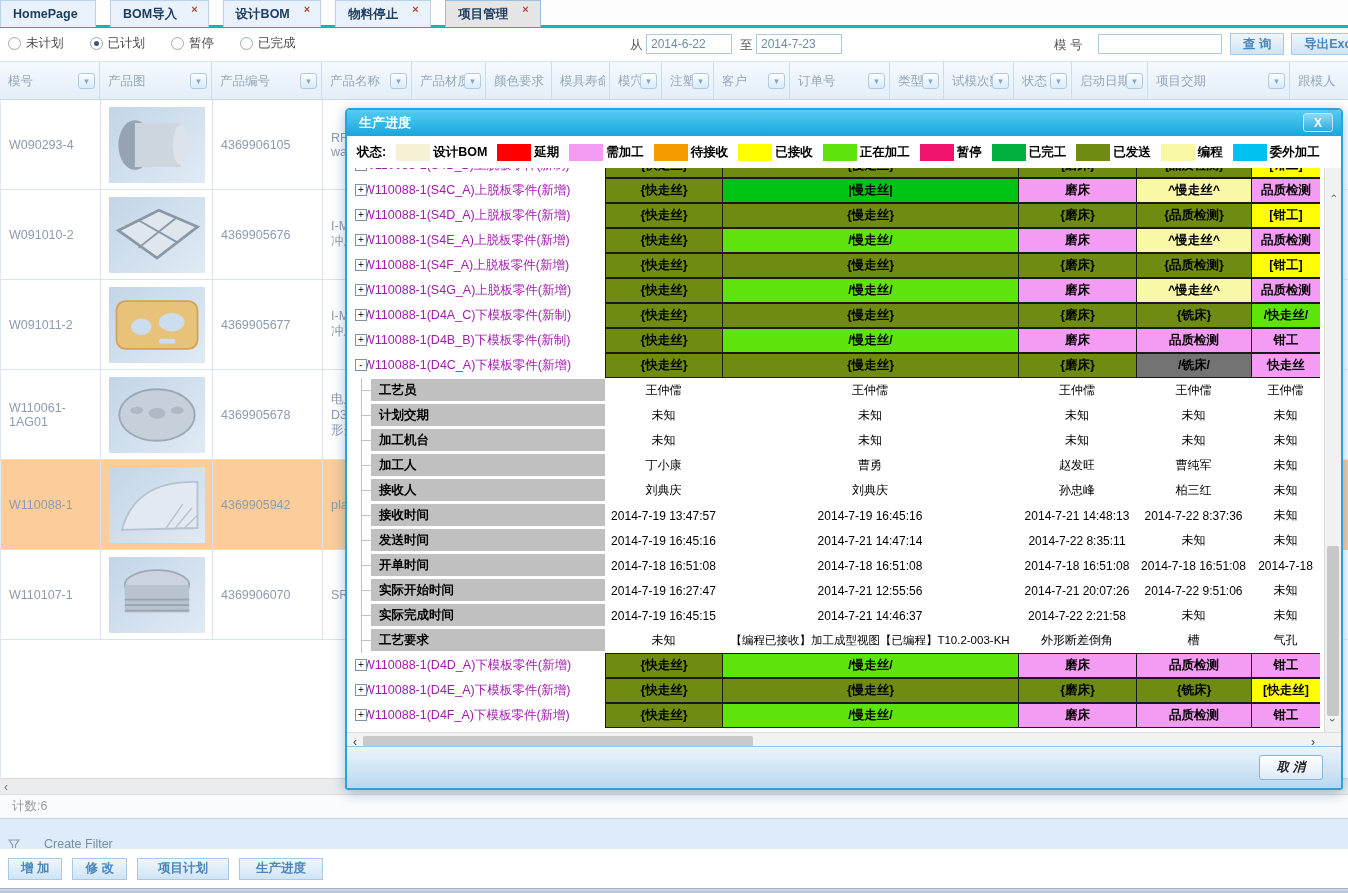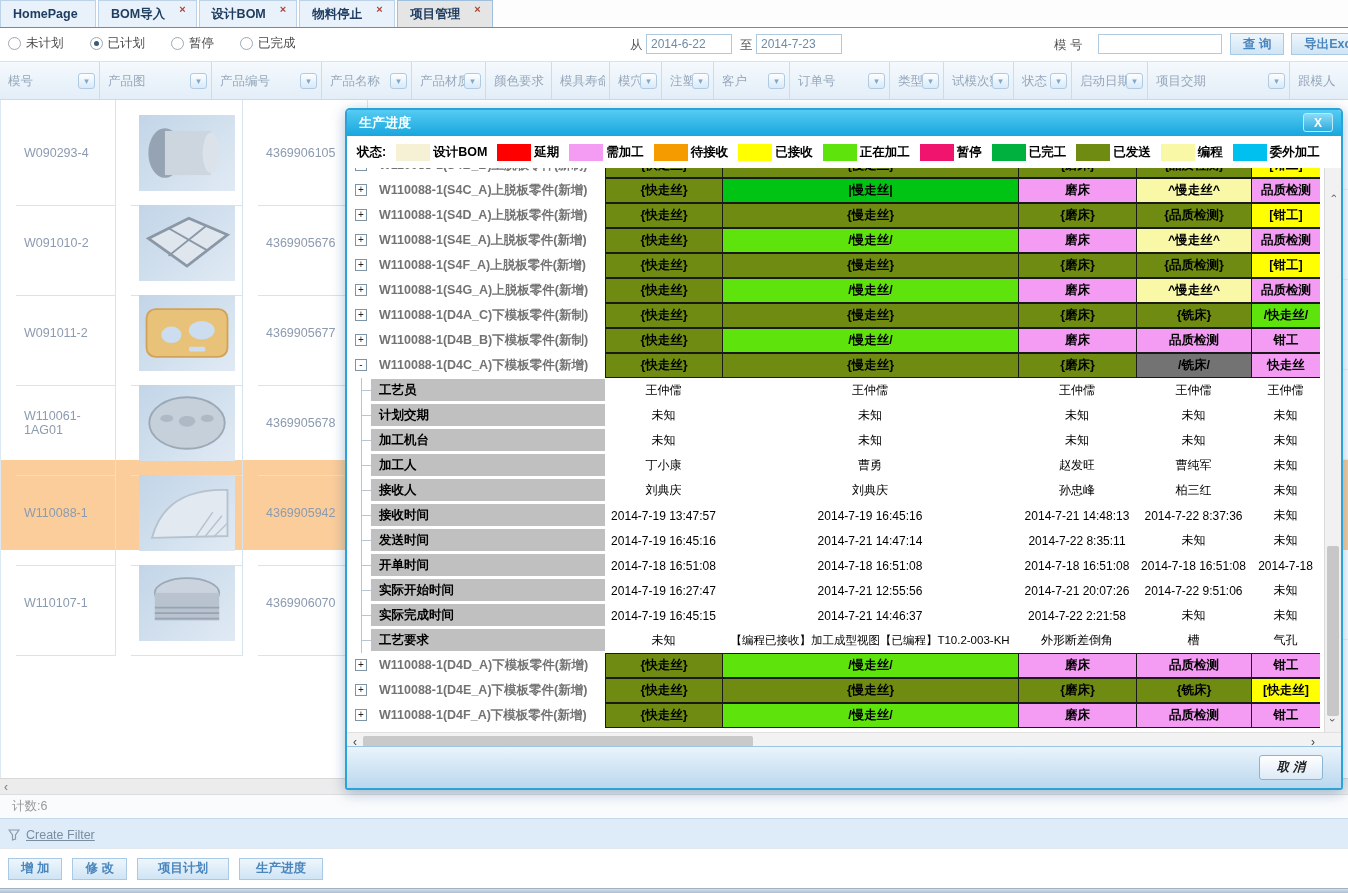--- a/index.html
+++ b/index.html
@@ -1,21 +1,21 @@
 <!DOCTYPE html>
 <html><head>
 <meta charset="utf-8">
 <style>
   * { box-sizing: border-box; margin: 0; padding: 0; }
   html,body { width:1348px; height:893px; overflow:hidden; }
   body { font-family:"Liberation Sans","DejaVu Sans",sans-serif; background:#F4F7FB; position:relative; font-size:12.5px; }
   .abs { position:absolute; }
 
   
-  .tabbar { left:0; top:0; width:1348px; height:28px; background:#FDFDFE; border-bottom:1px solid #14b8a6; display:flex; }
+  .tabbar { left:0; top:0; width:1348px; height:28px; background:#FDFDFE; border-bottom:3px solid #14b8a6; display:flex;gap:12px; }
   .tab { height:27px; padding:0 10px 0 12px; display:flex; align-items:center; gap:14px; background:#E9F2FB; border:1px solid #BCD2E6; border-bottom:none; margin-right:2px; color:#1E3D60; font-weight:bold; font-size:12.5px; min-width:96px; }
   .tab.active { background:#e5e5e5; border-color:#9FC0DC; }
   .tab .x { color:#A94438; font-size:11px; font-weight:bold; line-height:1; align-self:flex-start; margin-top:3px; cursor:pointer; }
 
   
   .toolbar { left:0; top:28px; width:1348px; height:34px; background:#FFFFFF; border-bottom:1px solid #D6E4F0; }
   .radio-group { position:absolute; left:8px; top:7px; display:flex; gap:26px; align-items:center; color:#4A4A4A; }
   .radio { display:flex; align-items:center; gap:5px; cursor:pointer; }
   .rdot { width:13px; height:13px; border-radius:50%; border:1px solid #9AA9B8; background:#fff; position:relative; }
   .radio.sel .rdot::after { content:""; position:absolute; left:3px; top:3px; width:5px; height:5px; border-radius:50%; background:#3A5A78; }
@@ -24,49 +24,49 @@
   .btn { display:inline-flex; align-items:center; justify-content:center; height:22px; padding:0 12px; background:linear-gradient(#EFF6FC,#CFE4F5); border:1px solid #A9C9E4; color:#4A86BE; font-weight:bold; font-size:12.5px; cursor:pointer; }
 
   
   .thead { left:0; top:62px; width:1348px; height:38px; background:linear-gradient(#F4F9FD,#E3EEF8); border-bottom:1px solid #C9DBEA; display:flex; }
   .hcol { height:38px; border-right:1px solid #CBDCEB; display:flex; align-items:center; padding:0 4px 0 8px; color:#97A7BB; overflow:hidden; white-space:nowrap; }
   .hcol .lbl { flex:1; overflow:hidden; }
   .fbtn { width:17px; height:16px; border:1px solid #AFCBE3; border-radius:3px; background:linear-gradient(#FDFEFF,#D9E9F7); color:#7FA8CC; font-size:9px; display:flex; align-items:center; justify-content:center; flex:none; cursor:pointer; }
   .tbody { left:0; top:100px; width:1348px; height:678px; background:#fff; border-left:1px solid #DCE8F2; }
   .trow2 { display:flex; height:90px; background:#fff; }
   .trow2.sel { background:#FBCD9B; }
-  .tc { border-right:1px solid #D7E3EF; border-bottom:1px solid #D7E3EF; height:106px; display:flex; align-items:center; padding-left:8px; color:#8C9BB0; white-space:pre-line; overflow:hidden;margin-left:15px; }
+  .tc { border-right:1px solid #D7E3EF; border-bottom:1px solid #D7E3EF; height:90px; display:flex; align-items:center; padding-left:8px; color:#8C9BB0; white-space:pre-line; overflow:hidden; }
   .tc.img { padding:6px; justify-content:center; }
   .imgbox { width:96px; height:76px; background:linear-gradient(135deg,#C2D5E7,#E0EAF4); display:flex; align-items:center; justify-content:center; }
   .tfill { flex:1; border-bottom:1px solid #EDF3F9; }
 
   
   .hscroll { left:0; top:778px; width:1348px; height:16px; background:#ECECEC; border-top:1px solid #D8D8D8; color:#8A8A8A; }
   .hs-arrow { position:absolute; left:4px; top:1px; font-size:12px; color:#777; cursor:pointer; }
   .countbar { left:0; top:794px; width:1348px; height:24px; background:#FAFBFC; border-top:1px solid #DDDDDD; display:flex; align-items:center; padding-left:12px; color:#999; }
-  .filterbar { left:0; top:818px; width:1348px; height:33px; background:#DEEBF8; border-top:1px solid #C4D8EC; display:flex; align-items:center; padding-left:8px; gap:6px; }
+  .filterbar { left:0; top:818px; width:1348px; height:33px; background:#DEEBF8; border-top:1px solid #C4D8EC; display:flex; align-items:flex-end; padding-left:8px; gap:24px; }
   .flink { color:#7A8EA2; text-decoration:underline; cursor:pointer; }
   .btnbar { left:0; top:848px; width:1348px; height:40px; background:#FFFFFF; border-top:1px solid #E2E8EE; display:flex; align-items:center; gap:10px; padding-left:8px; }
   .bstrip { left:0; top:888px; width:1348px; height:5px; background:linear-gradient(#D4DEE8,#AFBEcf); border-top:1px solid #9FB2C4; }
 
   
   .modal { left:345px; top:108px; width:998px; height:682px; background:#FFFFFF; border:2px solid #2AA4D8; border-radius:5px 5px 3px 3px; box-shadow:0 3px 14px rgba(20,80,140,.35); overflow:hidden; }
   .mtitle { position:absolute; left:0; top:0; width:100%; height:26px; background:linear-gradient(#55CBF2,#18A6DE); color:#fff; font-weight:bold; display:flex; align-items:center; padding-left:12px; font-size:13px; }
   .mclose { position:absolute; right:8px; top:3px; width:30px; height:19px; border:1px solid #BFE9F8; border-radius:3px; background:linear-gradient(#8ADCF6,#2BAADE); color:#fff; font-weight:bold; font-size:12px; display:flex; align-items:center; justify-content:center; cursor:pointer; }
   .legend { position:absolute; left:0; top:26px; width:100%; height:32px; background:#fff; display:flex; align-items:center; padding-left:10px; gap:10px; color:#000; font-weight:bold; white-space:nowrap; }
   .litem { display:flex; align-items:center; gap:3px; font-weight:bold; }
   .lsw { width:34px; height:17px; display:inline-block; }
 
   .grid { position:absolute; left:0; top:58px; width:994px; height:564px; overflow:hidden; background:#fff; }
   .grid-inner { margin-top:-15px; position:relative; }
   .treeline { position:absolute; left:14px; top:0; width:1px; height:575px; background:#B9C6D2; }
   .mr { display:flex; height:25px; }
   .tcell { width:258px; flex:none; background:#fff; position:relative; display:flex; align-items:center; }
   .exp { position:absolute; left:8px; top:6px; width:12px; height:12px; border:1px solid #7D93A6; background:#fff; color:#222; font-size:10px; line-height:10px; text-align:center; cursor:pointer; z-index:2; }
-  .tlabel { margin-left:32px; color:#737373; font-weight:bold; white-space:nowrap; overflow:hidden; }
+  .tlabel { margin-left:16px; color:#a21caf; font-weight:normal; white-space:nowrap; overflow:hidden; }
   .gc { flex:none; display:flex; align-items:center; justify-content:center; color:#000; font-weight:bold; border-top:1px solid #1A1A1A; border-bottom:1px solid #1A1A1A; border-left:1px solid #1A1A1A; white-space:nowrap; overflow:hidden; font-size:12.5px; }
   .w1 { width:117px; } .w2 { width:296px; } .w3 { width:118px; } .w4 { width:115px; } .w5 { width:69px; }
   .dr { display:flex; height:25px; align-items:stretch; }
   .dwrap { width:258px; flex:none; position:relative; }
   .dtick { position:absolute; left:14px; top:12px; width:10px; height:1px; background:#B9C6D2; }
   .dlab { position:absolute; left:24px; top:1px; right:0; bottom:2px; background:#C0C0C0; color:#000; font-weight:bold; display:flex; align-items:center; padding-left:8px; }
   .dv { flex:none; display:flex; align-items:center; justify-content:center; color:#000; white-space:nowrap; overflow:hidden; font-size:12px; }
   .vscroll { position:absolute; right:0; top:58px; width:17px; height:564px; background:#F1F1F1; border-left:1px solid #DADADA; }
   .vsb-up,.vsb-dn { position:absolute; left:0; width:16px; height:16px; color:#555; font-size:11px; display:flex; align-items:center; justify-content:center; cursor:pointer; }
   .vsb-up { top:20px; } .vsb-dn { bottom:4px; }

